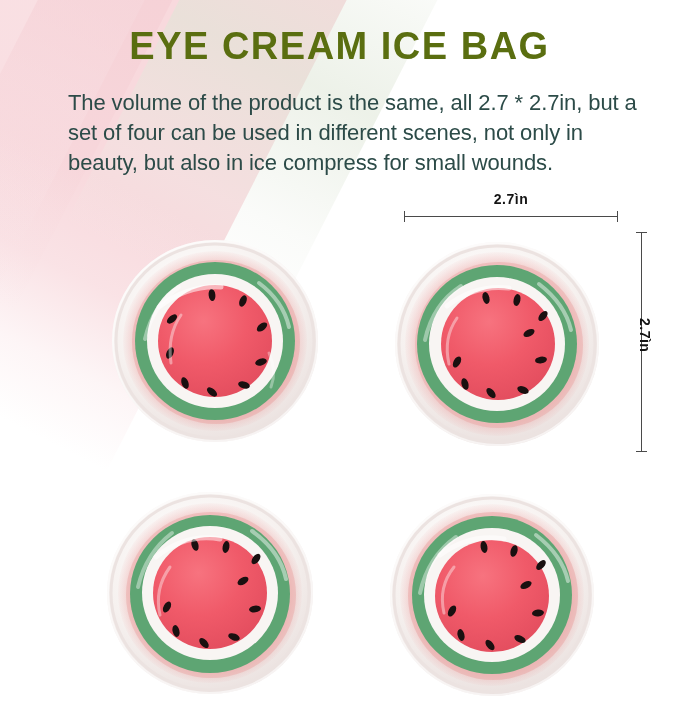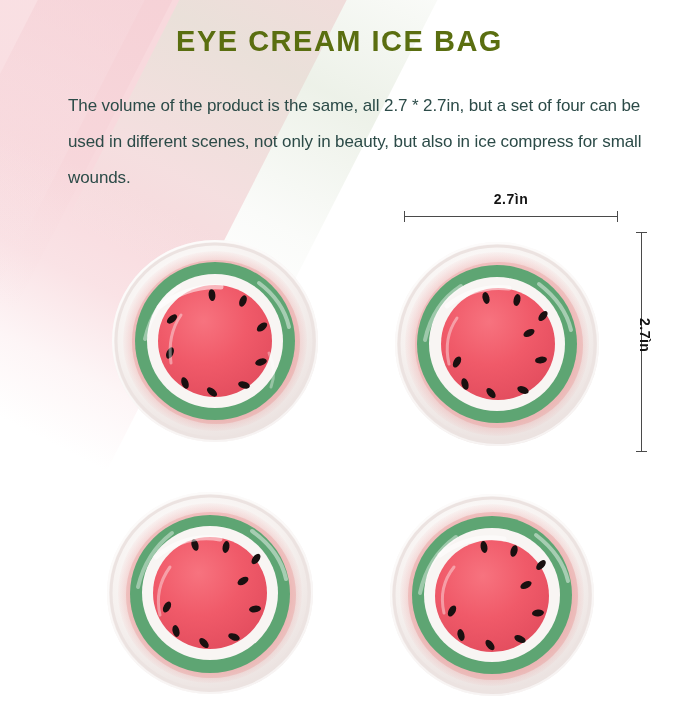--- a/index.html
+++ b/index.html
@@ -75,33 +75,33 @@
     pointer-events: none;
   }
 
   
   .title {
     position: absolute;
     left: 0;
     top: 25px;
     width: 679px;
     text-align: center;
-    font-size: 29px;
+    font-size: 38px;
     font-weight: bold;
     letter-spacing: 1.5px;
     color: #5a6e10;
     white-space: nowrap;
   }
   .subtitle {
     position: absolute;
     left: 68px;
     top: 88px;
     width: 590px;
-    font-size: 17px;
-    line-height: 36px;
+    font-size: 22px;
+    line-height: 30px;
     color: #2c4b48;
     letter-spacing: -0.1px;
   }
 
   
   .dim-h-label {
     position: absolute;
     left: 404px;
     top: 191px;
     width: 214px;

